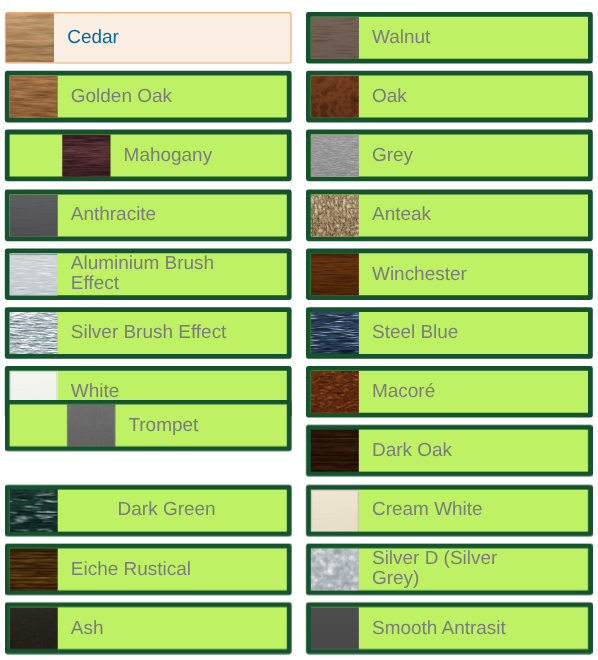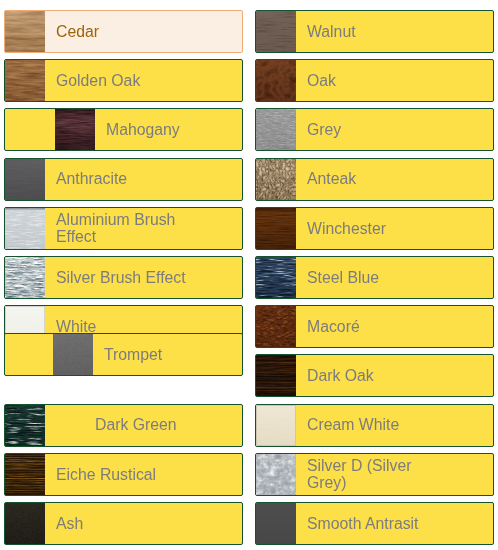--- a/index.html
+++ b/index.html
@@ -5,37 +5,37 @@
 <style>
   html, body { margin:0; padding:0; }
   body {
     width:498px; height:550px; background:#ffffff; overflow:hidden;
     font-family:"Liberation Sans", sans-serif;
   }
   .swatch-grid { position:relative; width:498px; height:550px; box-sizing:border-box; }
   .swatch-card {
     position:absolute; box-sizing:border-box;
     width:239px; height:43px;
-    border:1px solid #14532d; border-radius:2px;
-    background:#fde047;
+    border:4px solid #14532d; border-radius:2px;
+    background:#bef264;
     display:flex; align-items:center; overflow:hidden;
     cursor:pointer;
   }
   .swatch-card.is-selected { border:1px solid #efac74; background:#fbefe4; }
   .swatch-chip {
     flex:0 0 40px; width:40px; height:41px; align-self:stretch;
     background-color:#cccccc; overflow:hidden; line-height:0;
   }
   .swatch-chip svg { display:block; }
   .swatch-label {
     margin-left:11px; width:136px; max-width:136px;
     font-size:15.8px; line-height:17.2px; color:#7c7c7e;
     transform:translateZ(0);
   }
-  .swatch-card.is-selected .swatch-label { color:#a16207; }
+  .swatch-card.is-selected .swatch-label { color:#0369a1; }
   .tex-defs { position:absolute; width:0; height:0; overflow:hidden; }
 </style>
 </head>
 <body>
 
 <svg class="tex-defs" aria-hidden="true">
     <defs id="texdefs">
       <filter id="tex-cedar" x="0%" y="0%" width="100%" height="100%" color-interpolation-filters="sRGB">
         <feFlood flood-color="#ca9f74" result="L0"></feFlood>
         <feTurbulence type="fractalNoise" baseFrequency="0.022 0.2" numOctaves="4" seed="4" stitchTiles="stitch" result="T0"></feTurbulence>

